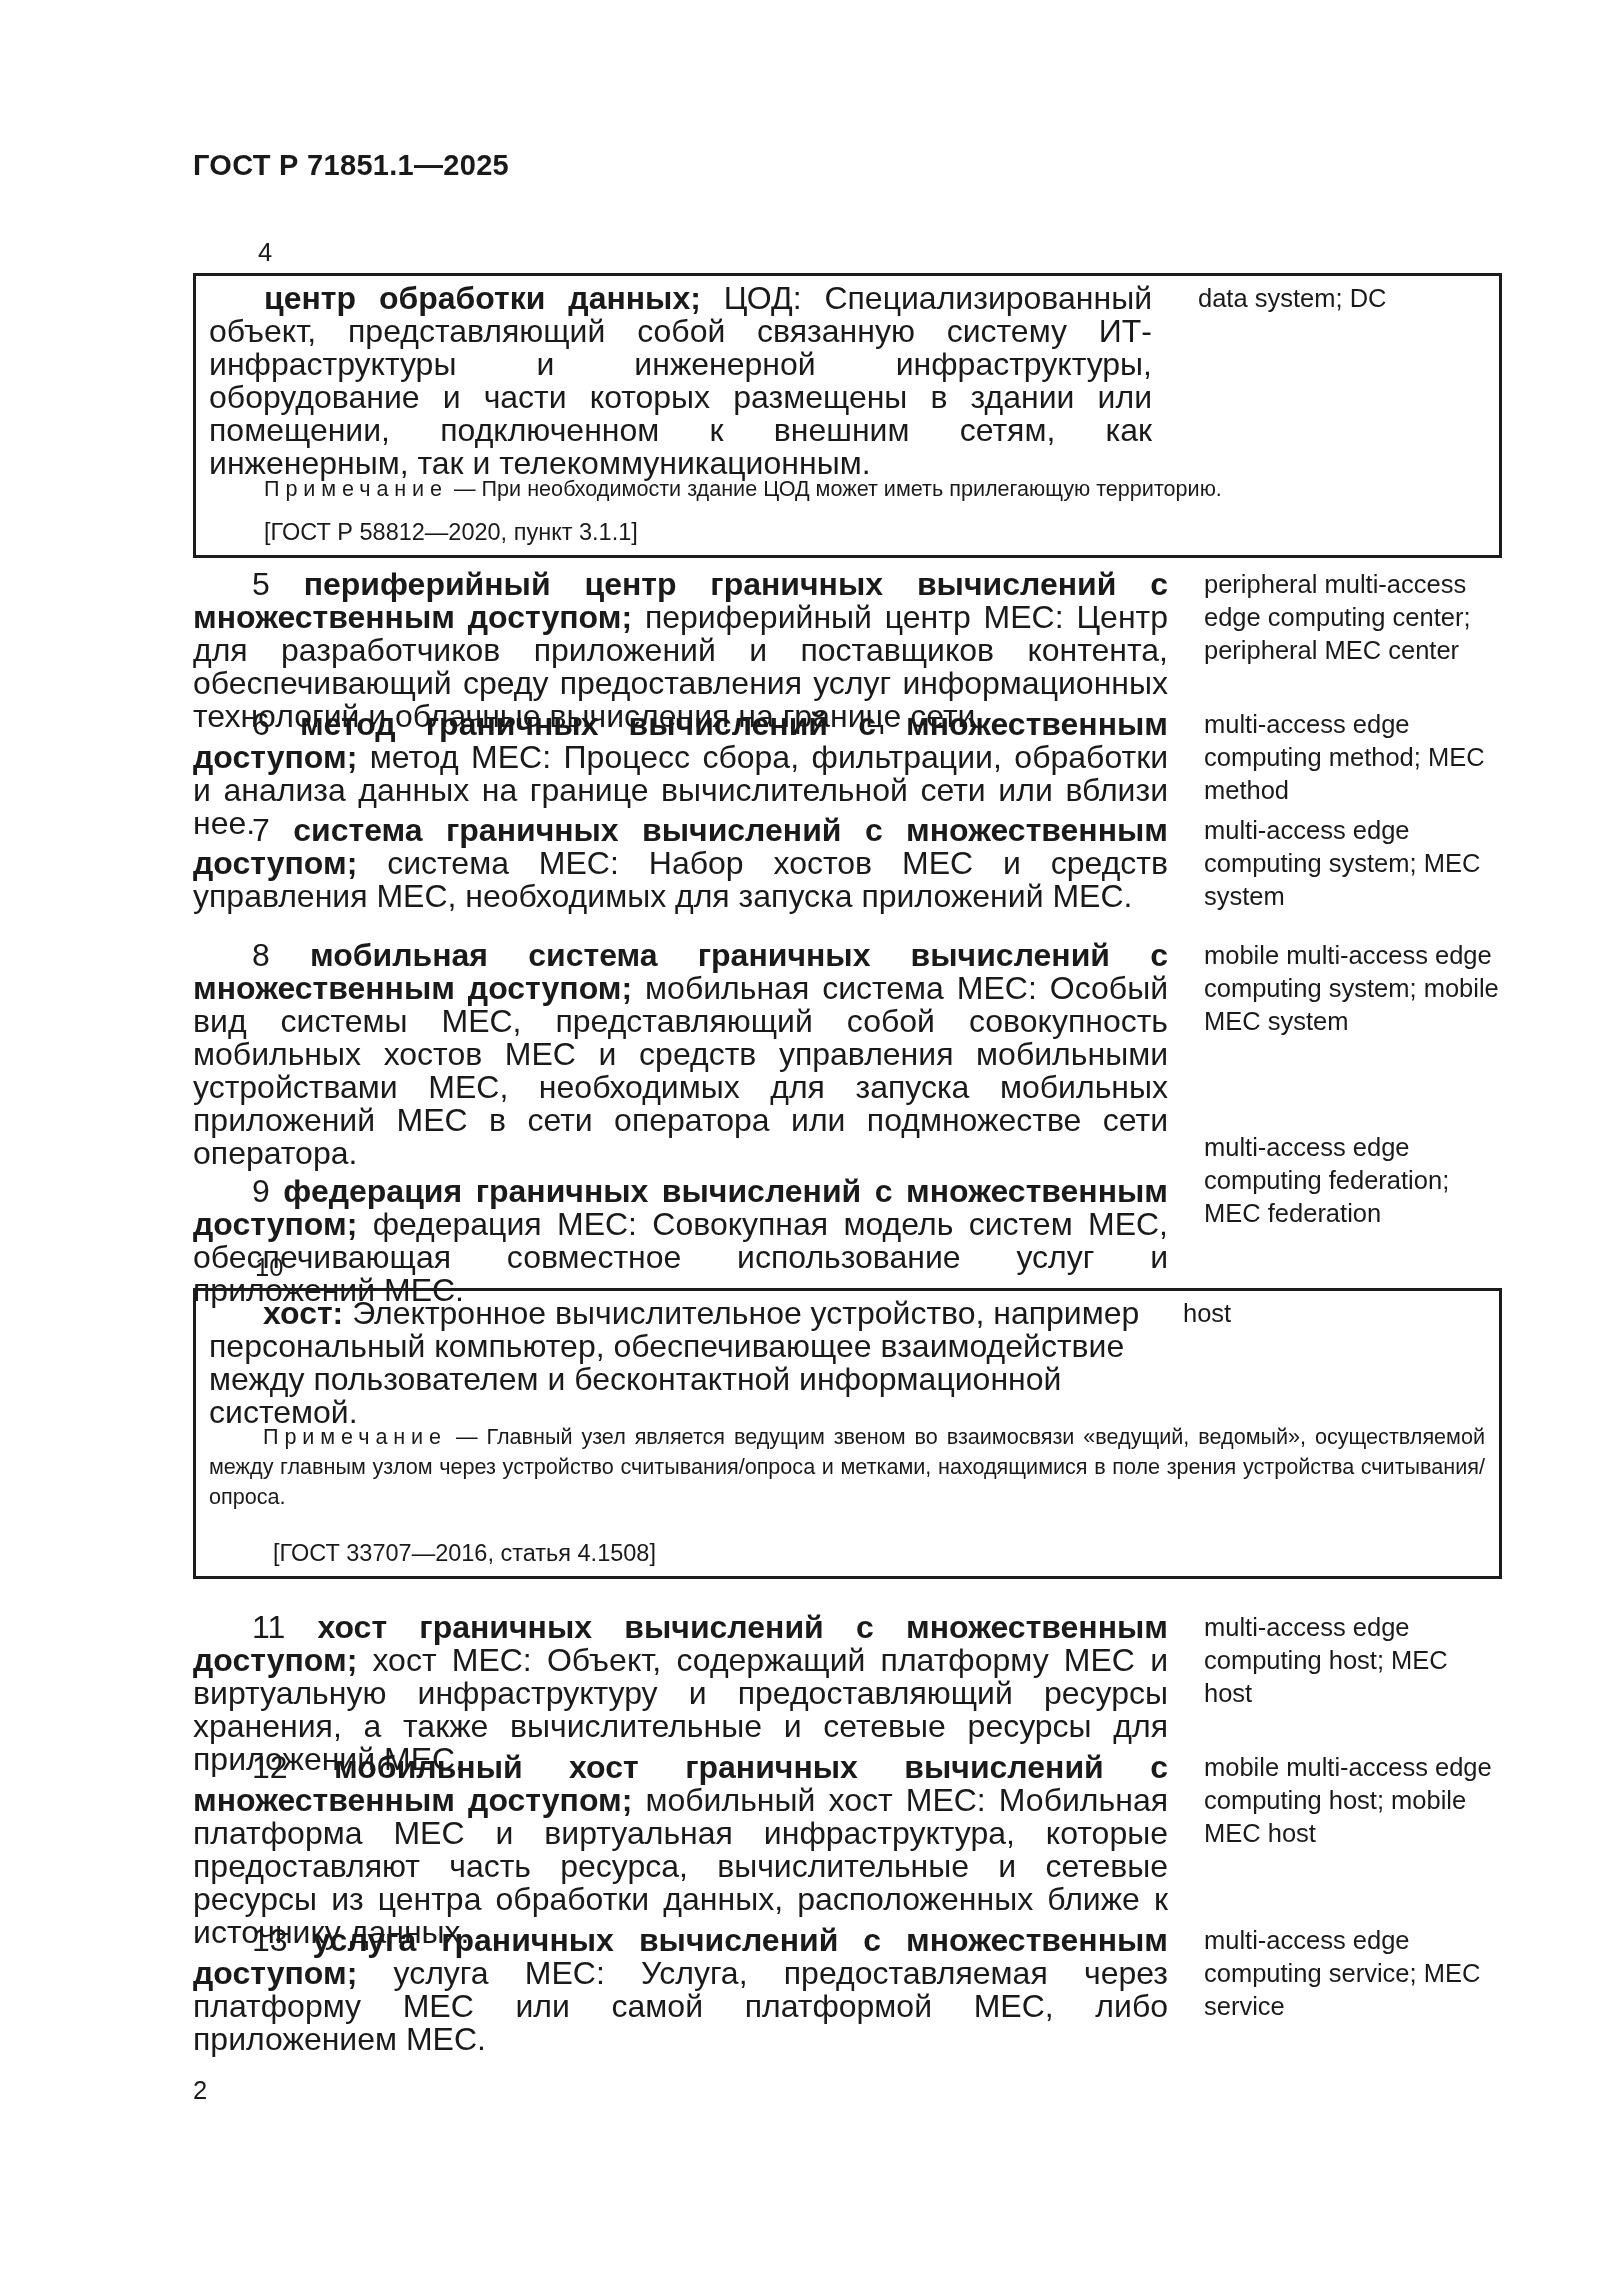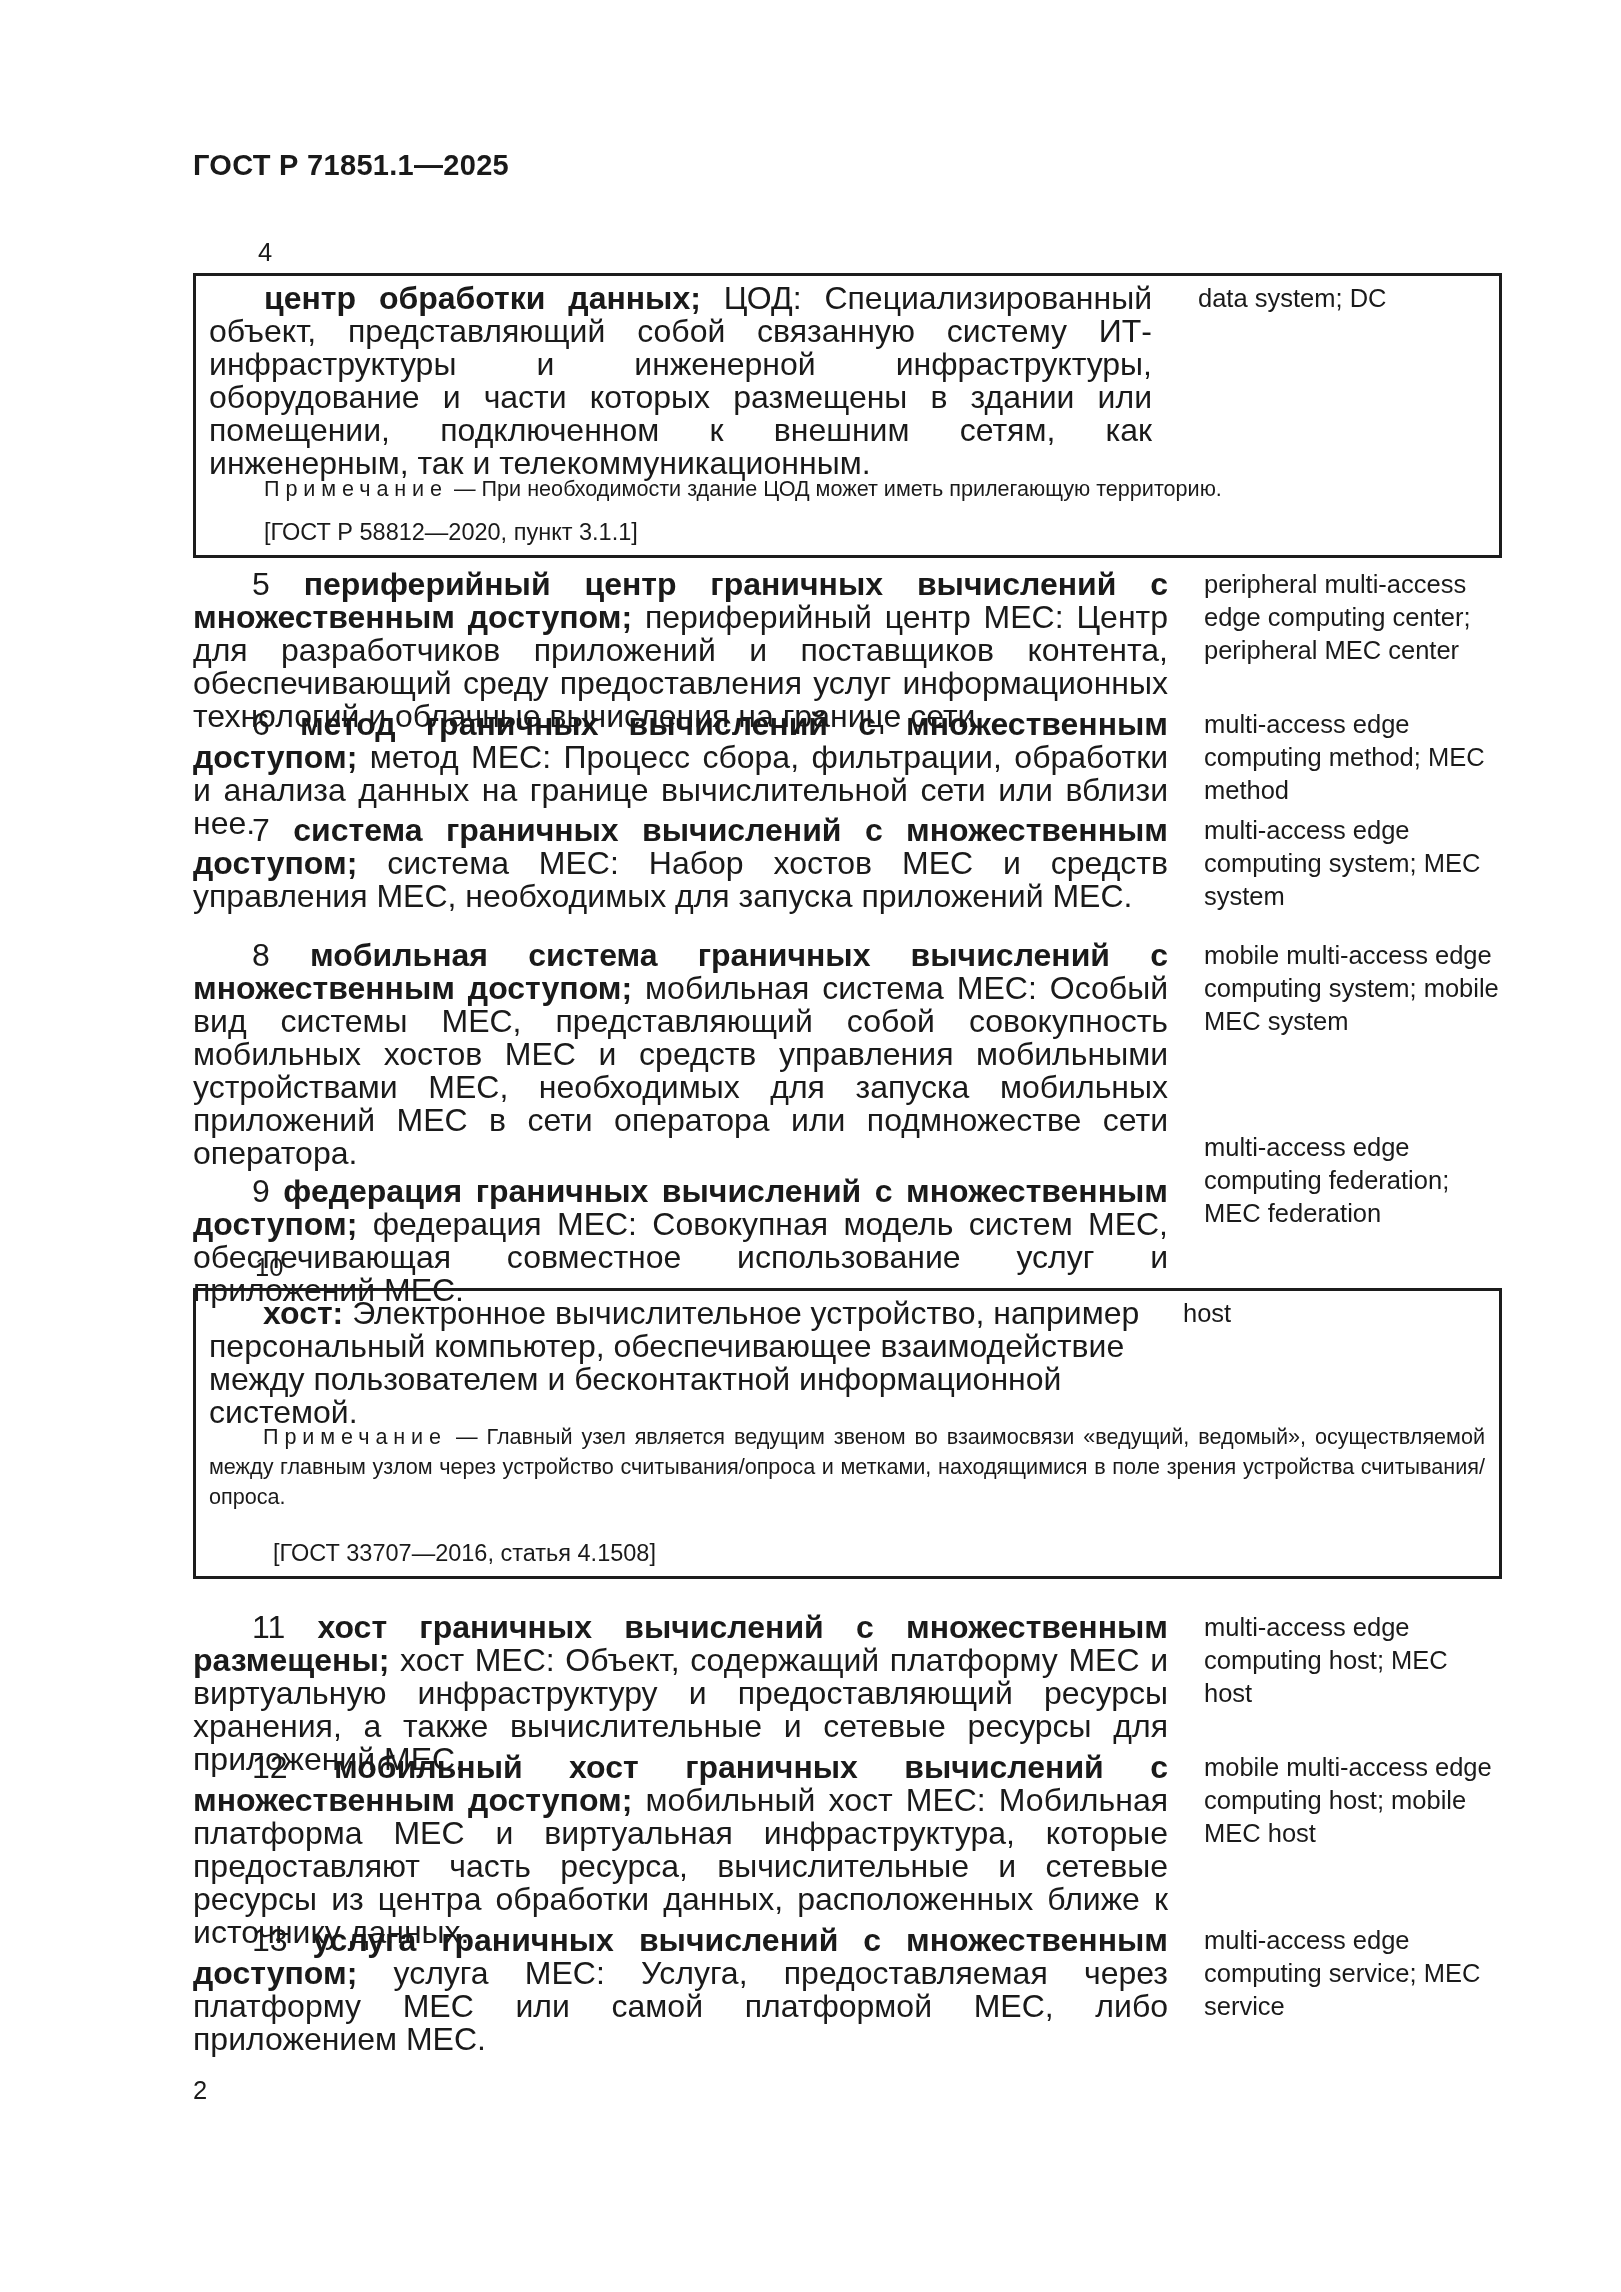--- a/index.html
+++ b/index.html
@@ -66,21 +66,21 @@
 <div class="term-text" style="left:209px; top:1297px; width:946px; text-align:left;">
   <span class="indent" style="width:54px;"></span><b>хост:</b><span> Электронное вычислительное устройство, например персональный компьютер, обеспечивающее взаимодействие между пользователем и бесконтактной информационной системой.</span>
 </div>
 <div class="term-en" style="left:1183px; top:1297px; width:196px;">host</div>
 <div class="note" style="left:209px; top:1422px; width:1276px;">
   <span class="indent" style="width:54px;"></span><span class="note-label">Примечание</span><span> — Главный узел является ведущим звеном во взаимосвязи «ведущий, ведомый», осуществляемой между главным узлом через устройство считывания/опроса и метками, находящимися в поле зрения устройства считывания/опроса.</span>
 </div>
 <div class="src" style="left:265px; top:1540px;margin-left:8px;">[ГОСТ 33707—2016, статья 4.1508]</div>
 
 <div class="term-text" style="left:193px; top:1611px; width:975px;">
-  <span class="indent" style="width:59px;"></span><span>11</span> <b>хост граничных вычислений с множественным размещены;</b><span> хост MEC: Объект, содержащий платформу MEC и виртуальную инфраструктуру и предоставляющий ресурсы хранения, а также вычислительные и сетевые ресурсы для приложений MEC.</span>
+  <span class="indent" style="width:59px;"></span><span>11</span> <b>хост граничных вычислений с множественным доступом;</b><span> хост MEC: Объект, содержащий платформу MEC и виртуальную инфраструктуру и предоставляющий ресурсы хранения, а также вычислительные и сетевые ресурсы для приложений MEC.</span>
 </div>
 <div class="term-en" style="left:1204px; top:1611px; width:284px;">multi-access edge computing host; MEC host</div>
 
 <div class="term-text" style="left:193px; top:1751px; width:975px;">
   <span class="indent" style="width:59px;"></span><span>12</span> <b>мобильный хост граничных вычислений с множественным доступом;</b><span> мобильный хост MEC: Мобильная платформа MEC и виртуальная инфраструктура, которые предоставляют часть ресурса, вычислительные и сетевые ресурсы из центра обработки данных, расположенных ближе к источнику данных.</span>
 </div>
 <div class="term-en" style="left:1204px; top:1751px; width:323px;">mobile multi-access edge computing host; mobile MEC host</div>
 
 <div class="term-text" style="left:193px; top:1924px; width:975px;">
   <span class="indent" style="width:59px;"></span><span>13</span> <b>услуга граничных вычислений с множественным доступом;</b><span> услуга MEC: Услуга, предоставляемая через платформу MEC или самой платформой MEC, либо приложением MEC.</span>

